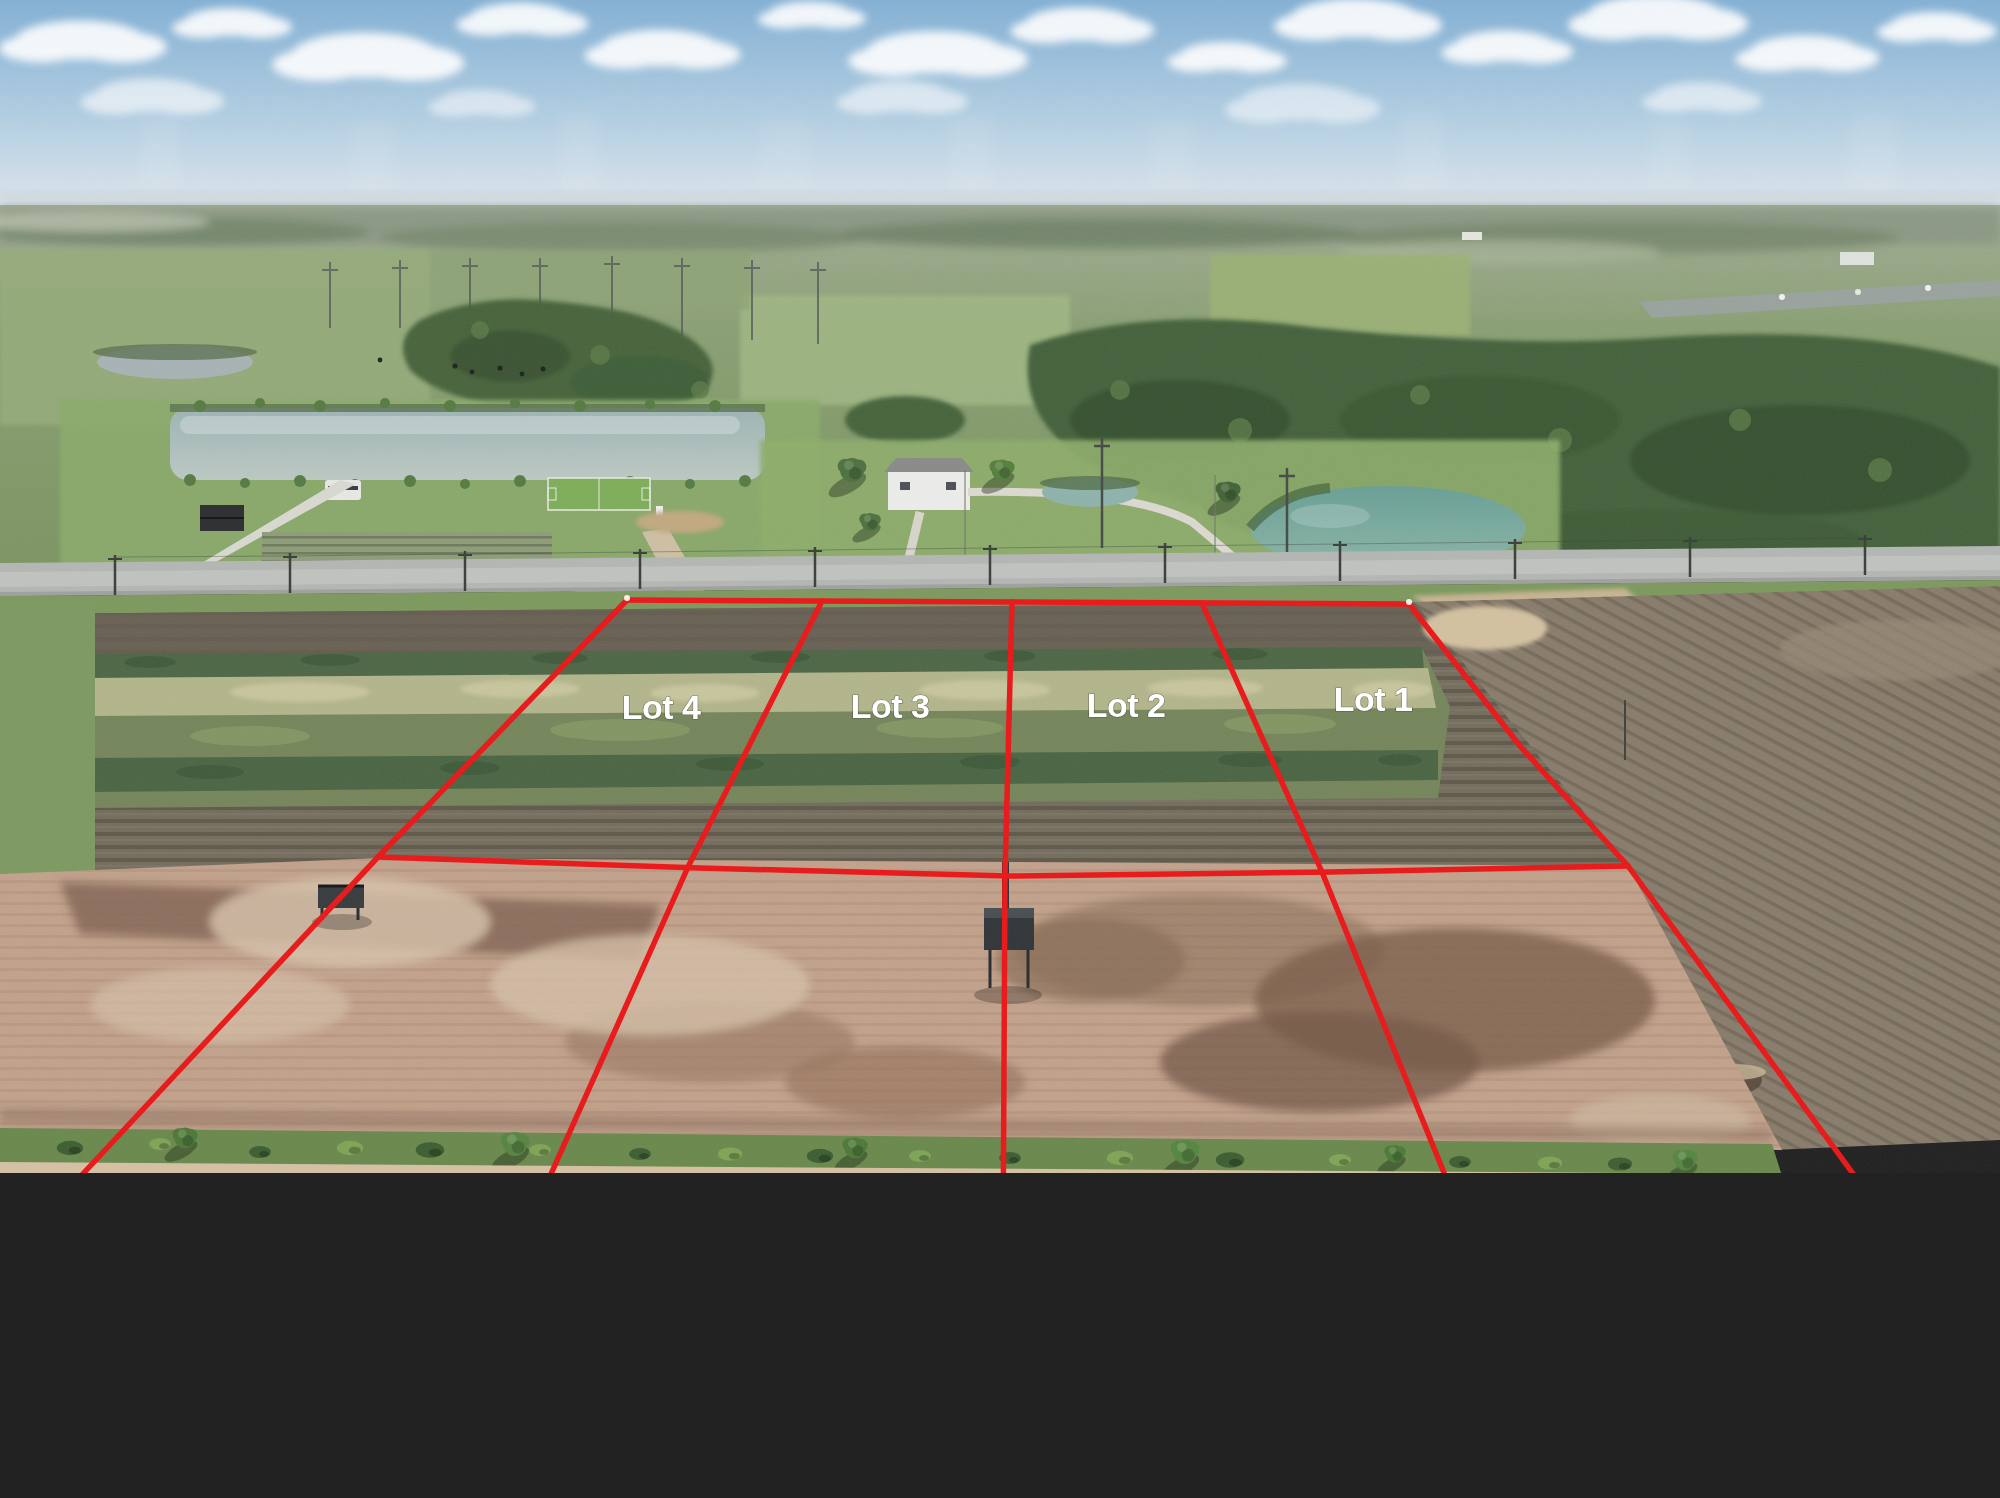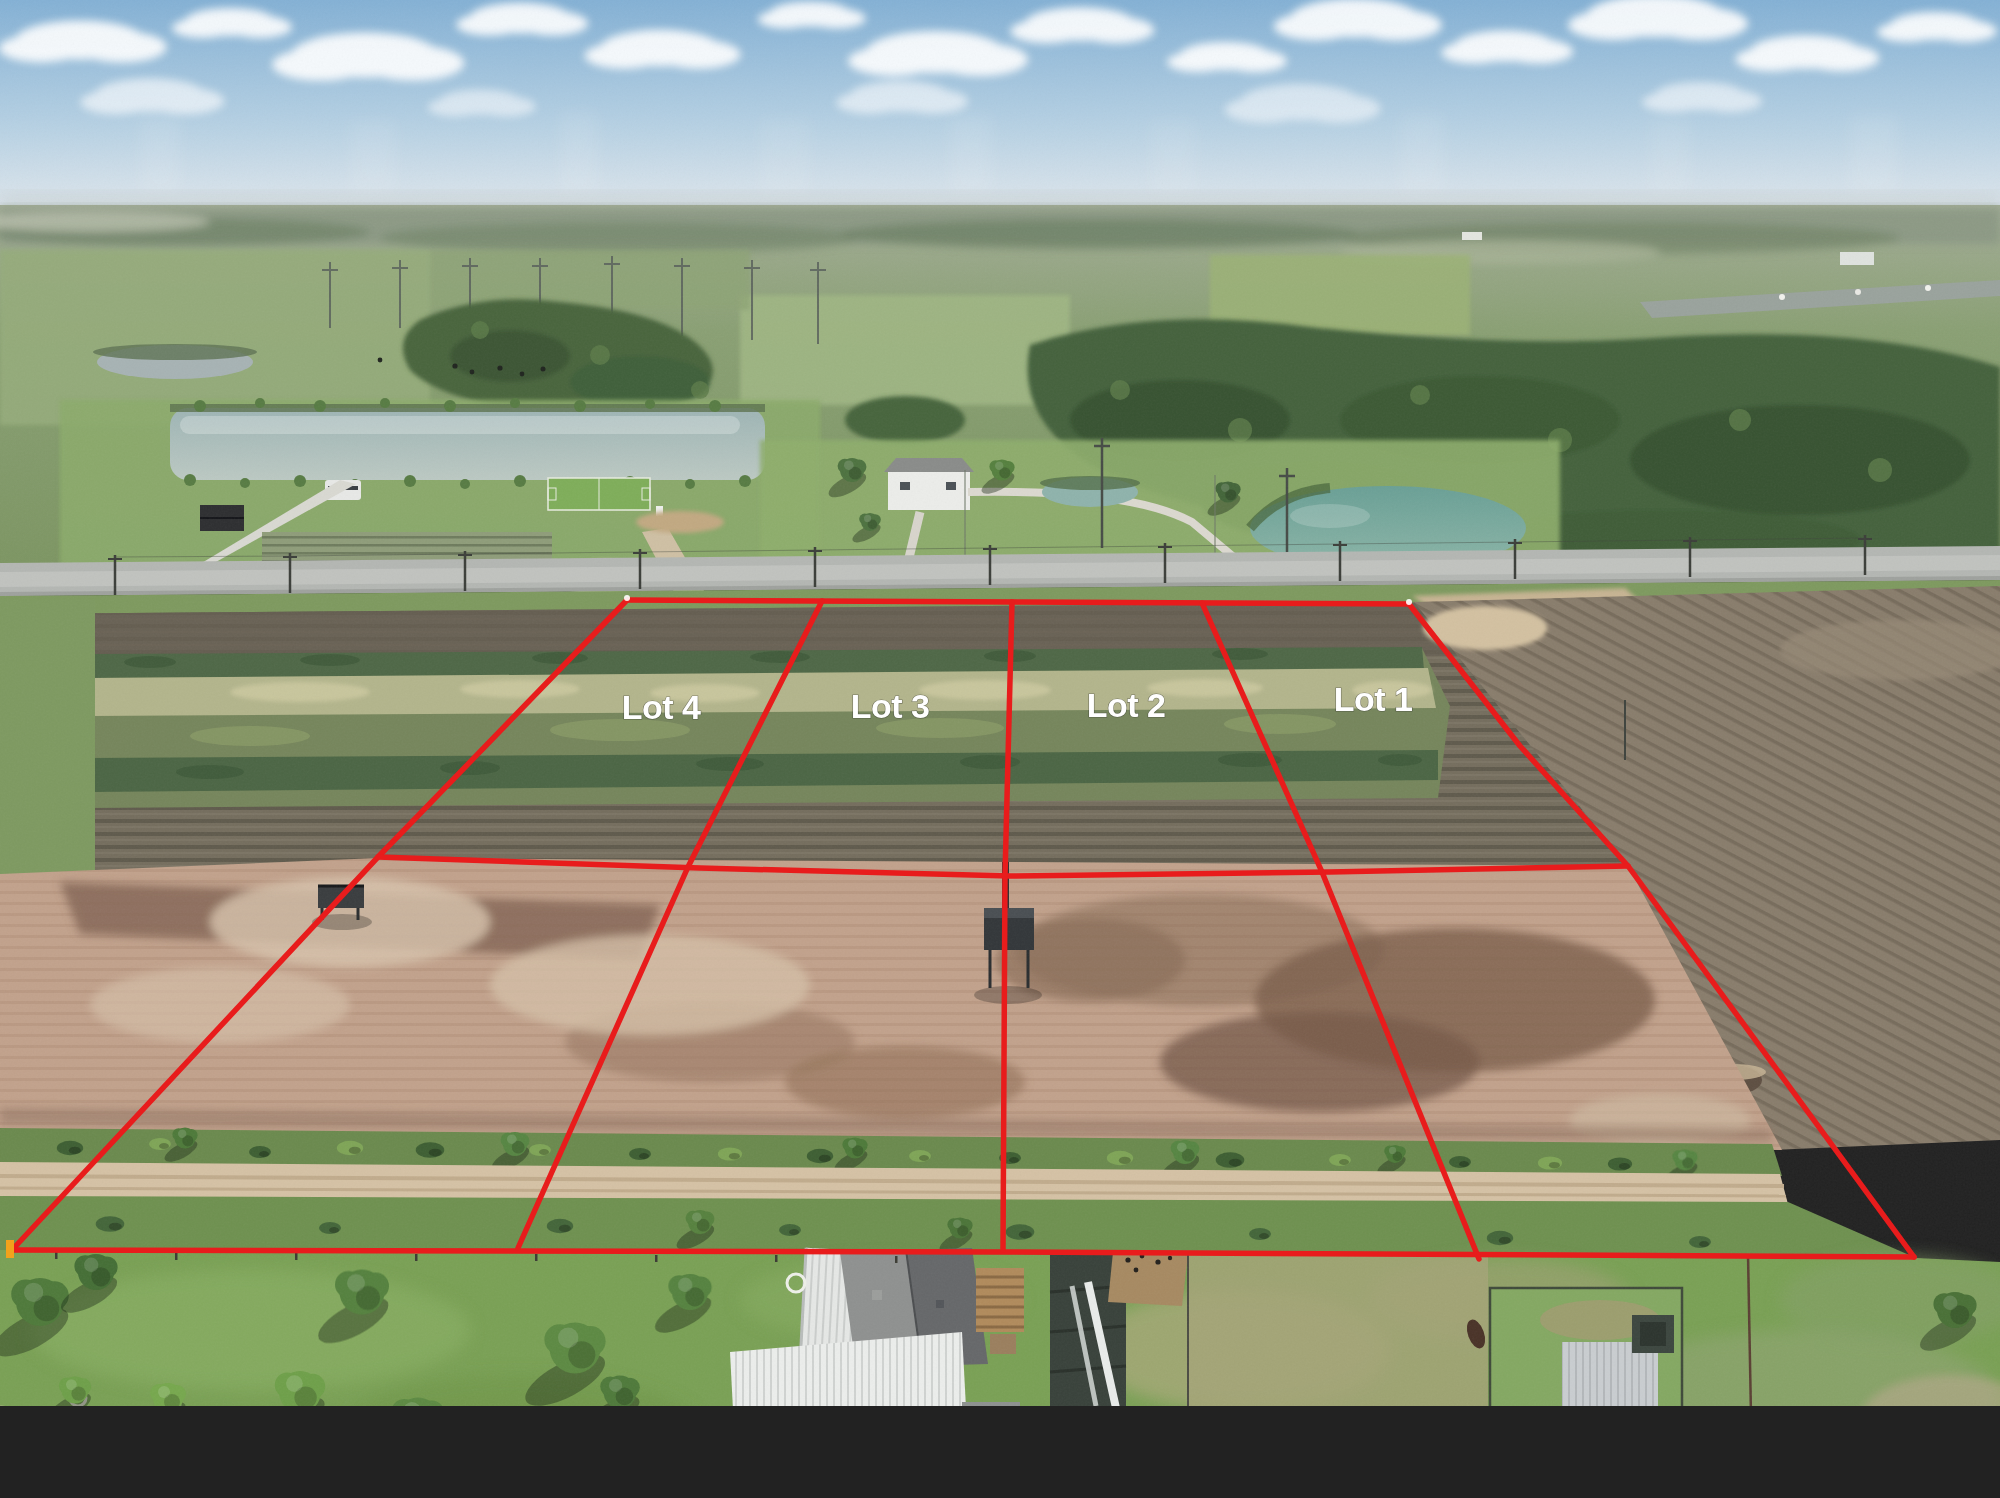--- a/index.html
+++ b/index.html
@@ -1,16 +1,16 @@
 <!DOCTYPE html>
 <html><head>
 <meta charset="utf-8">
 <style>
   html,body{margin:0;padding:0;background:#222;}
-  .stage{width:2000px;height:1406px;position:relative;overflow:hidden;text-decoration:underline;}
+  .stage{width:2000px;height:1173px;position:relative;overflow:hidden;text-decoration:underline;}
   svg{display:block;}
   text{font-family:"Liberation Sans", sans-serif;}
   .lot-label{font-size:34px;font-weight:bold;letter-spacing:-.5px;
     paint-order:stroke;stroke:rgba(40,40,40,.45);stroke-width:1.2px;}
 </style>
 </head>
 <body>
 
 <div class="stage">
 <svg width="2000" height="1498" viewBox="0 0 2000 1498" xmlns="http://www.w3.org/2000/svg">

